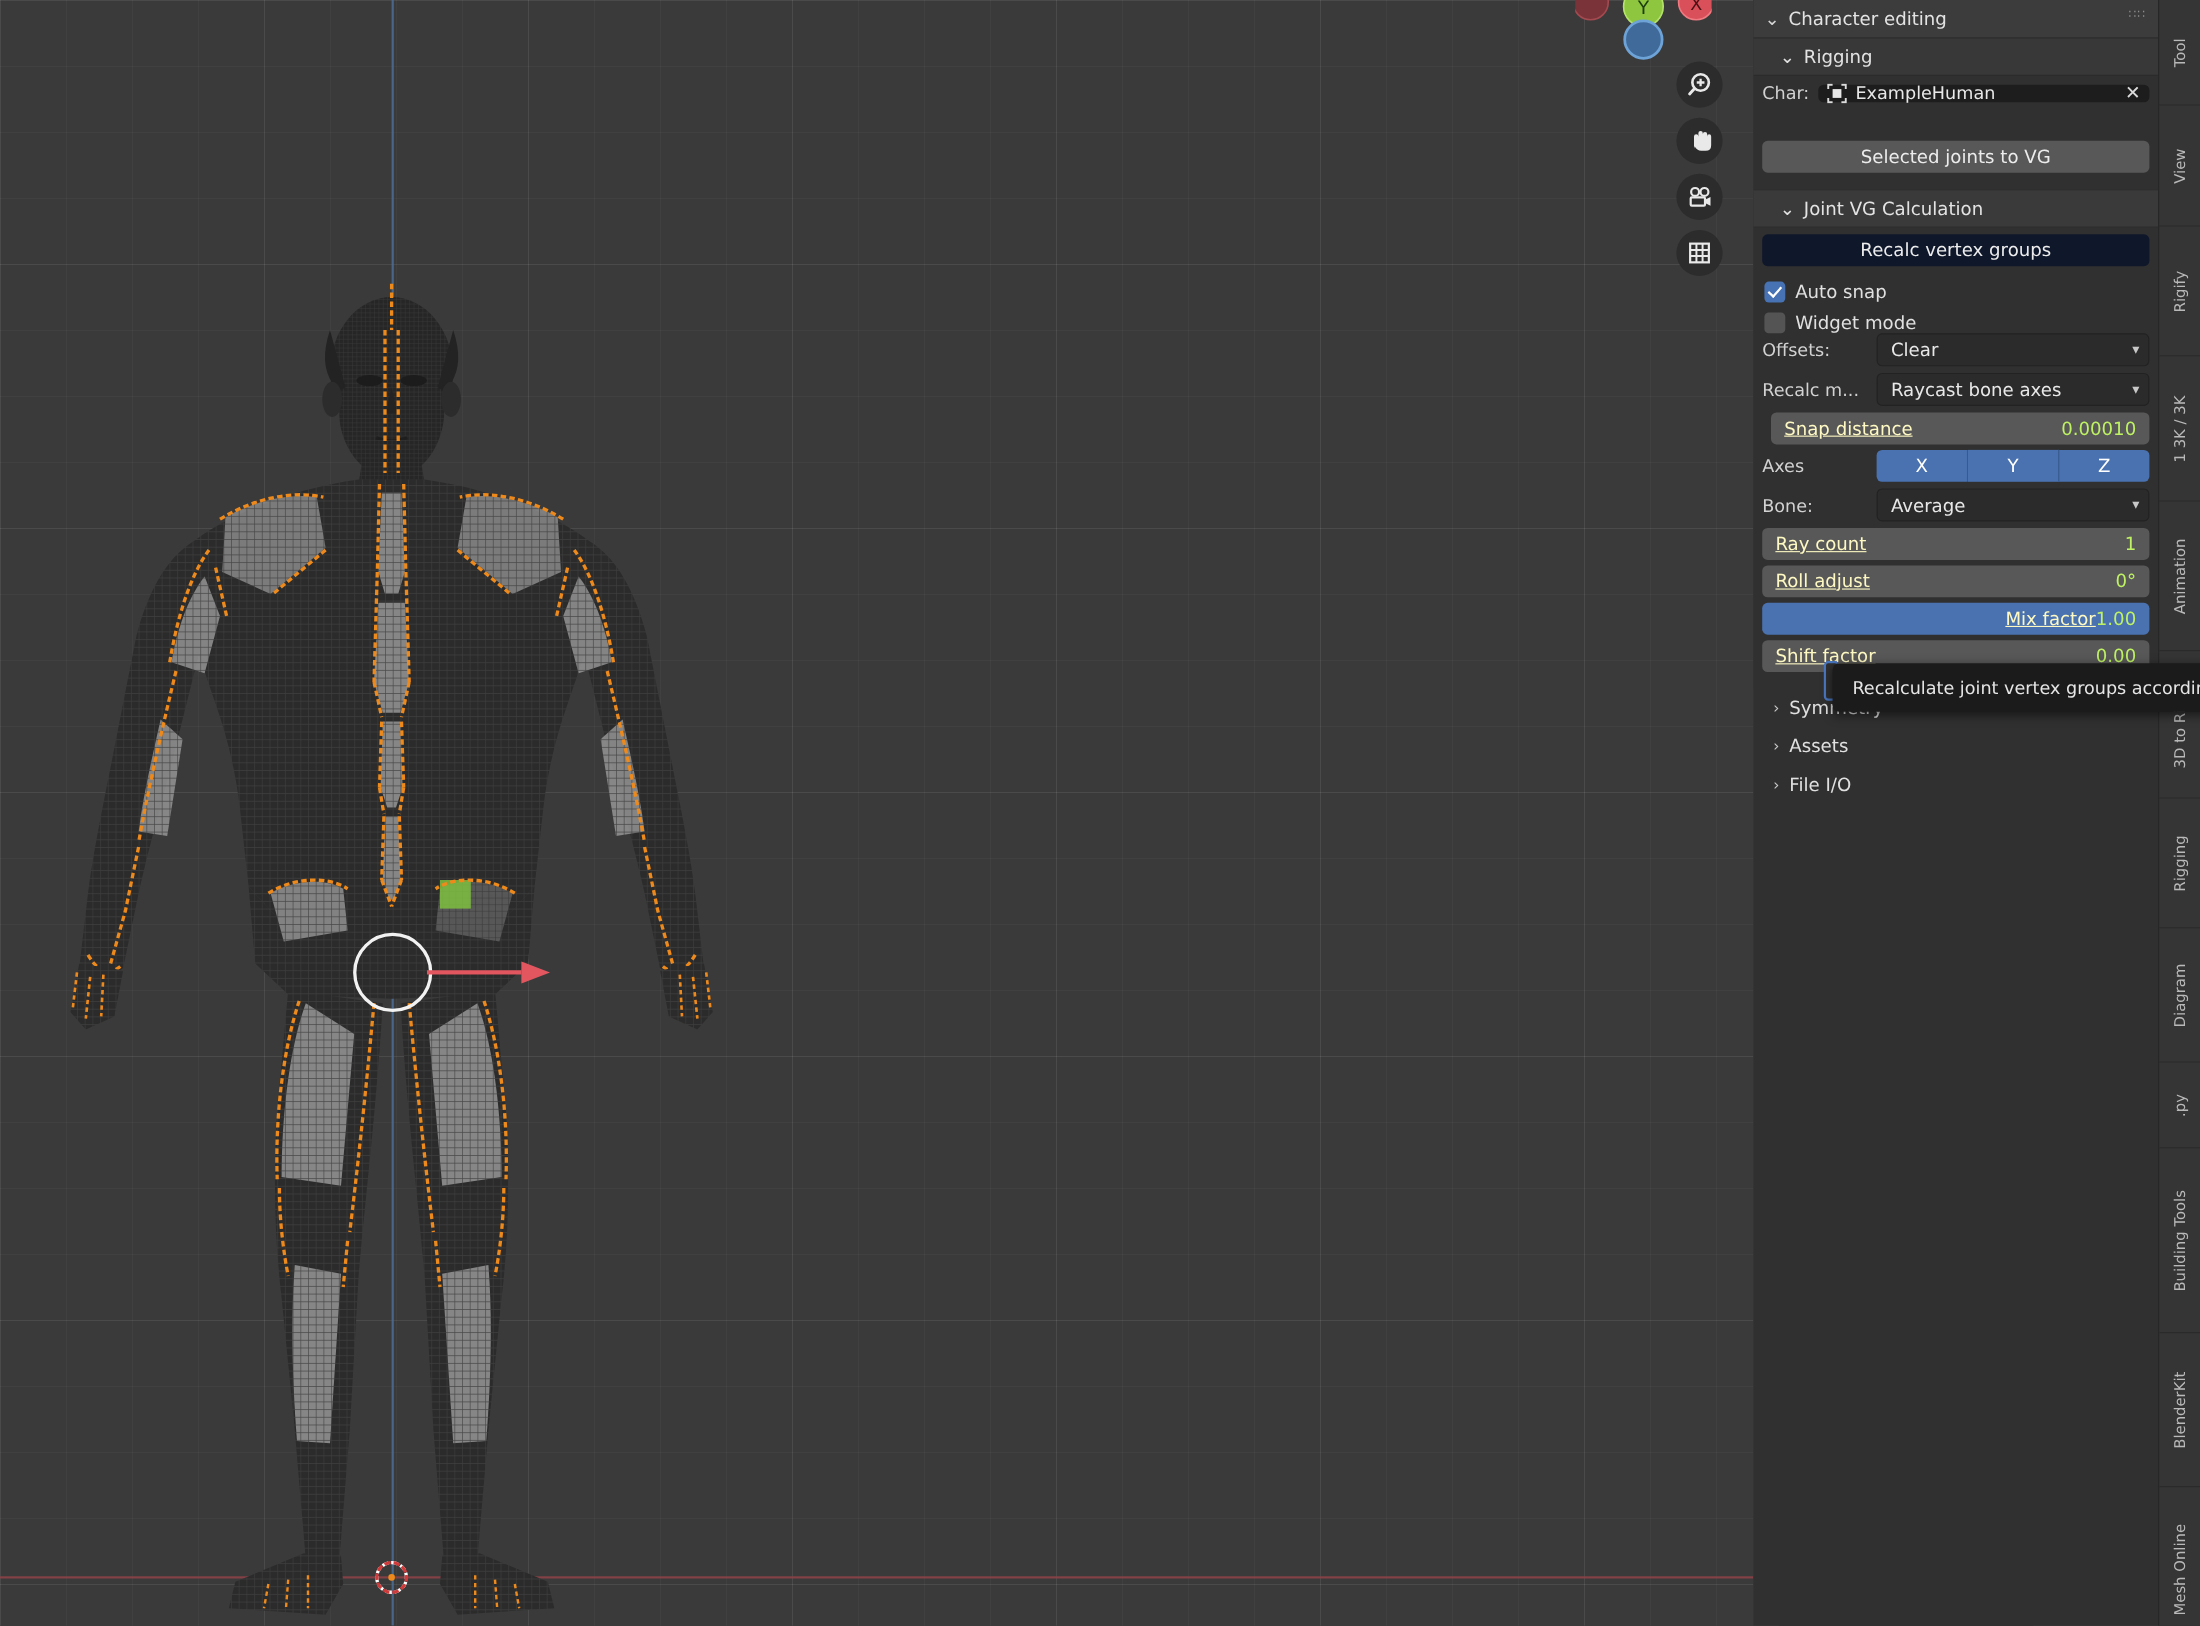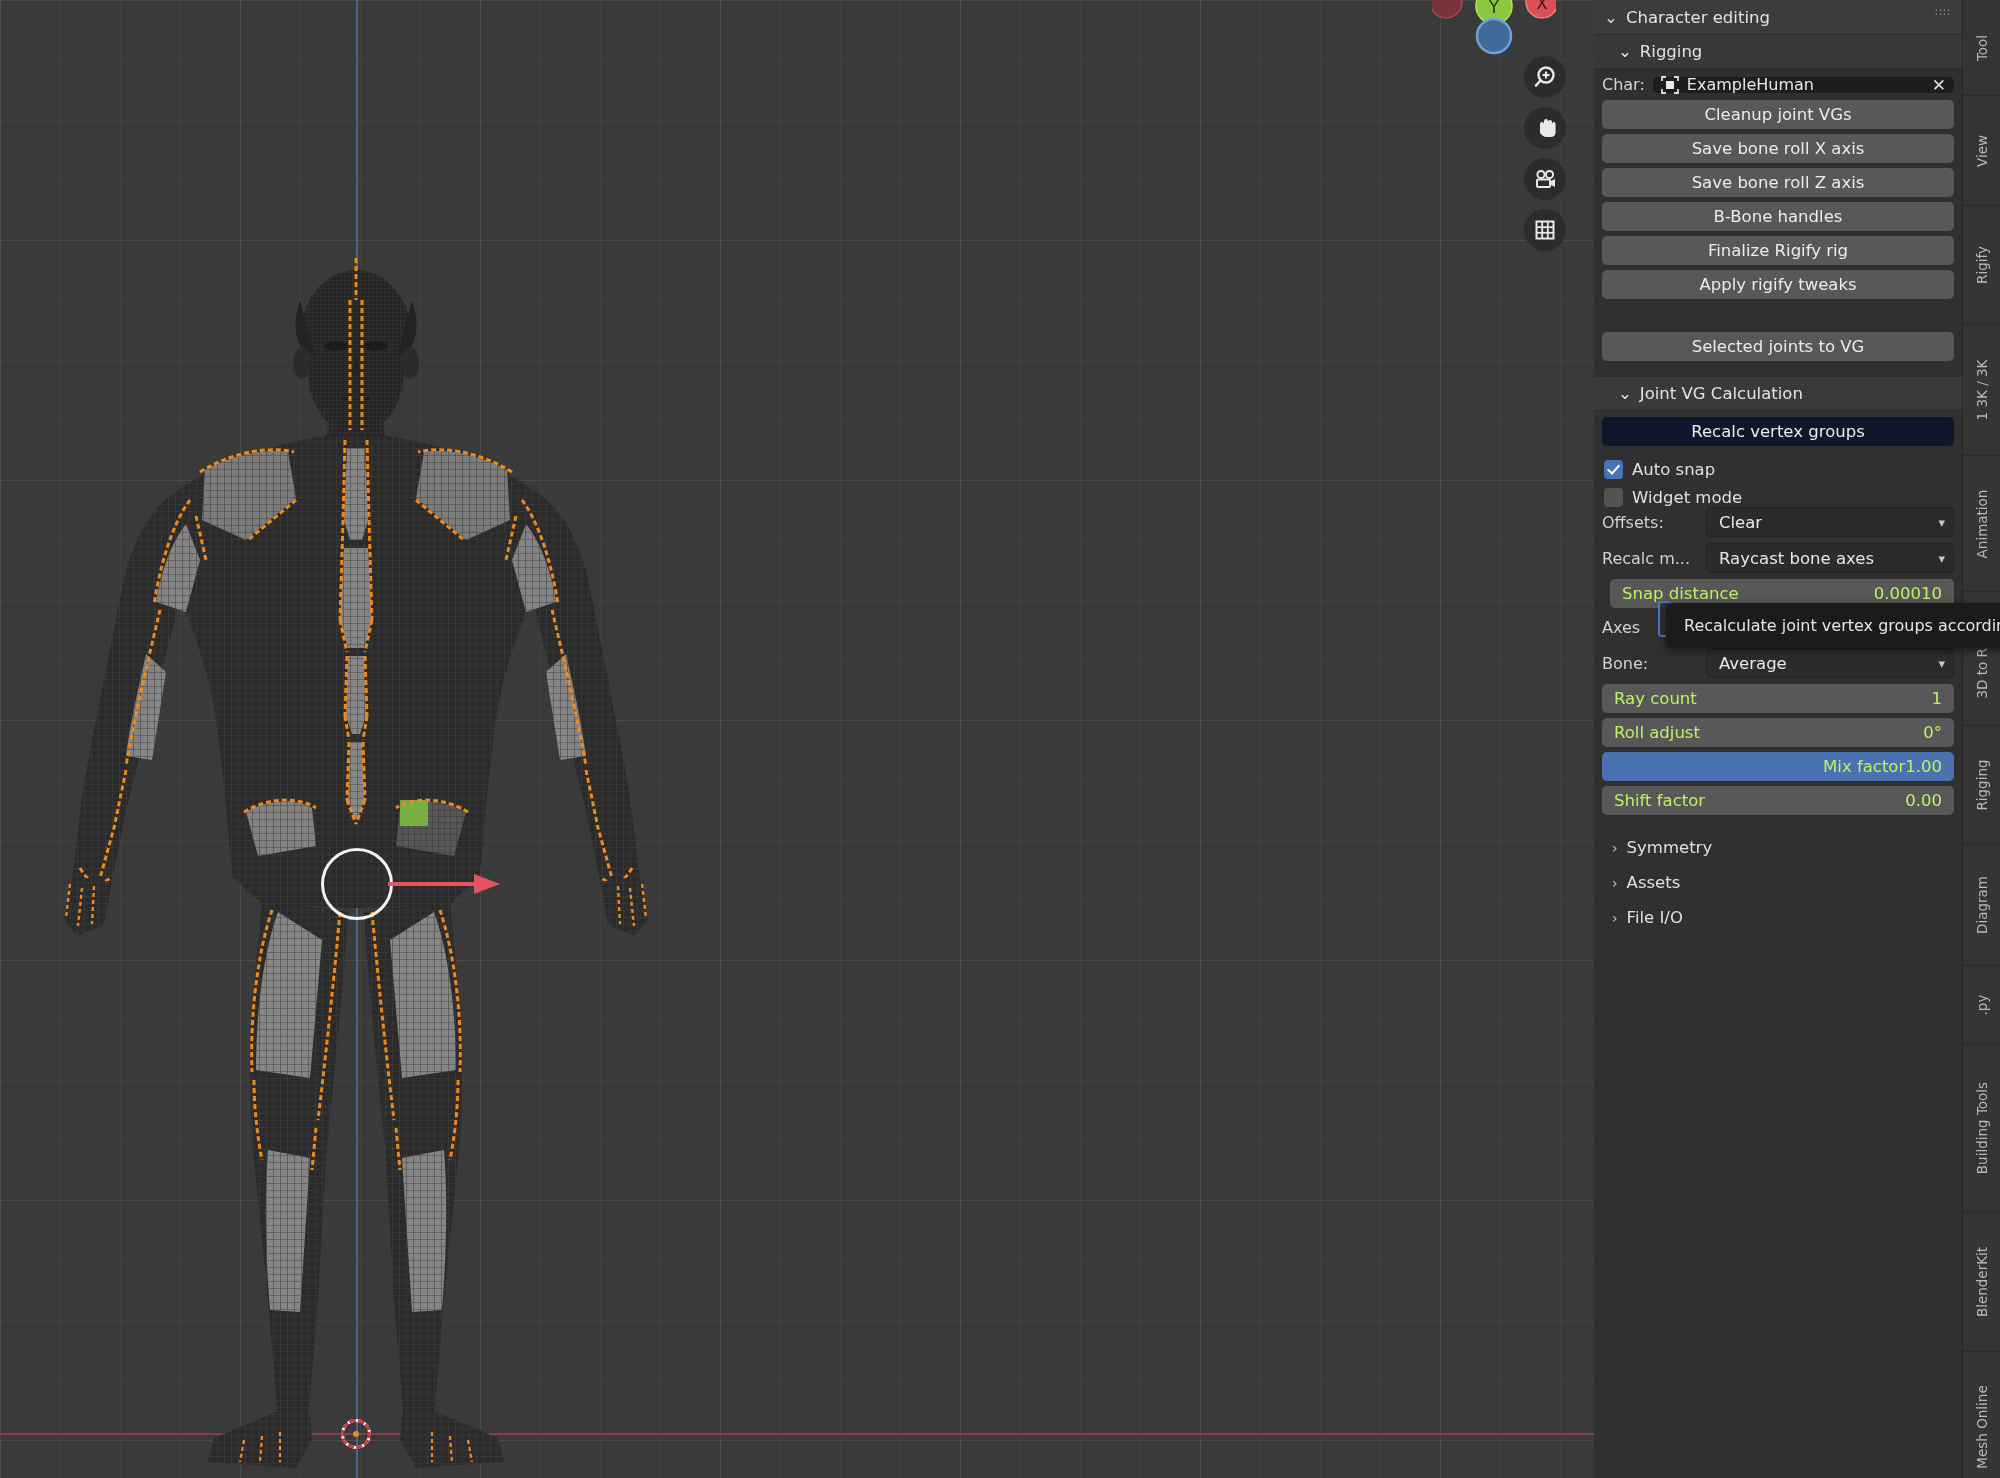--- a/index.html
+++ b/index.html
@@ -144,21 +144,21 @@
   }
   .dd .val { flex: 1; color: #e8e8e8; font-size: 16.5px; }
   .dd .cv { color: #c8c8c8; font-size: 13px; }
 
   .numfield {
     display: flex; align-items: center; justify-content: space-between;
     height: 29px; background: #585858; border-radius: 5px;
     padding: 0 12px; margin-bottom: 5px; cursor: ew-resize;
   }
   .numfield.active { background: #4a72b0; justify-content: flex-end; }
-  .numfield .nm { color: #bef264; font-size: 16.5px; }
+  .numfield .nm { color: #fef9c3; font-size: 16.5px; text-decoration: underline; }
   .numfield .nv { color: #bef264; font-size: 16.5px; }
 
   .axes-row { display: flex; align-items: center; gap: 8px; margin-bottom: 6px; }
   .axes-group { flex: 1; display: flex; }
   .axbtn {
     flex: 1; height: 29px; line-height: 29px; text-align: center;
     background: #4a72b0; color: #fff; font-size: 16.5px; cursor: pointer;
     border-right: 1px solid #3a5c90;
   }
   .axbtn:first-child { border-radius: 5px 0 0 5px; }
@@ -465,28 +465,20 @@
             <svg width="18" height="18" viewBox="0 0 18 18">
               <path d="M1 5 V1 H5 M13 1 H17 V5 M17 13 V17 H13 M5 17 H1 V13" fill="none" stroke="#dcdcdc" stroke-width="1.8"></path>
               <rect x="5" y="5" width="8" height="8" fill="#e8e8e8"></rect>
             </svg>
           </span>
           <span class="name">ExampleHuman</span>
           <span style="color:#dcdcdc;font-size:17px;cursor:pointer;">✕</span>
         </div>
       </div>
 
-      <div id="btns-group1">
-          <button class="btn">Cleanup joint VGs</button>
-          <button class="btn">Save bone roll X axis</button>
-          <button class="btn">Save bone roll Z axis</button>
-          <button class="btn">B-Bone handles</button>
-          <button class="btn">Finalize Rigify rig</button>
-          <button class="btn">Apply rigify tweaks</button>
-        </div>
       <div class="spacer"></div>
       <div class="spacer"></div>
       <div id="btns-group3">
           <button class="btn">Selected joints to VG</button>
         </div>
     </div>
 
     <div class="sub2">
       <span class="chev">⌄</span>
       <span>Joint VG Calculation</span>

